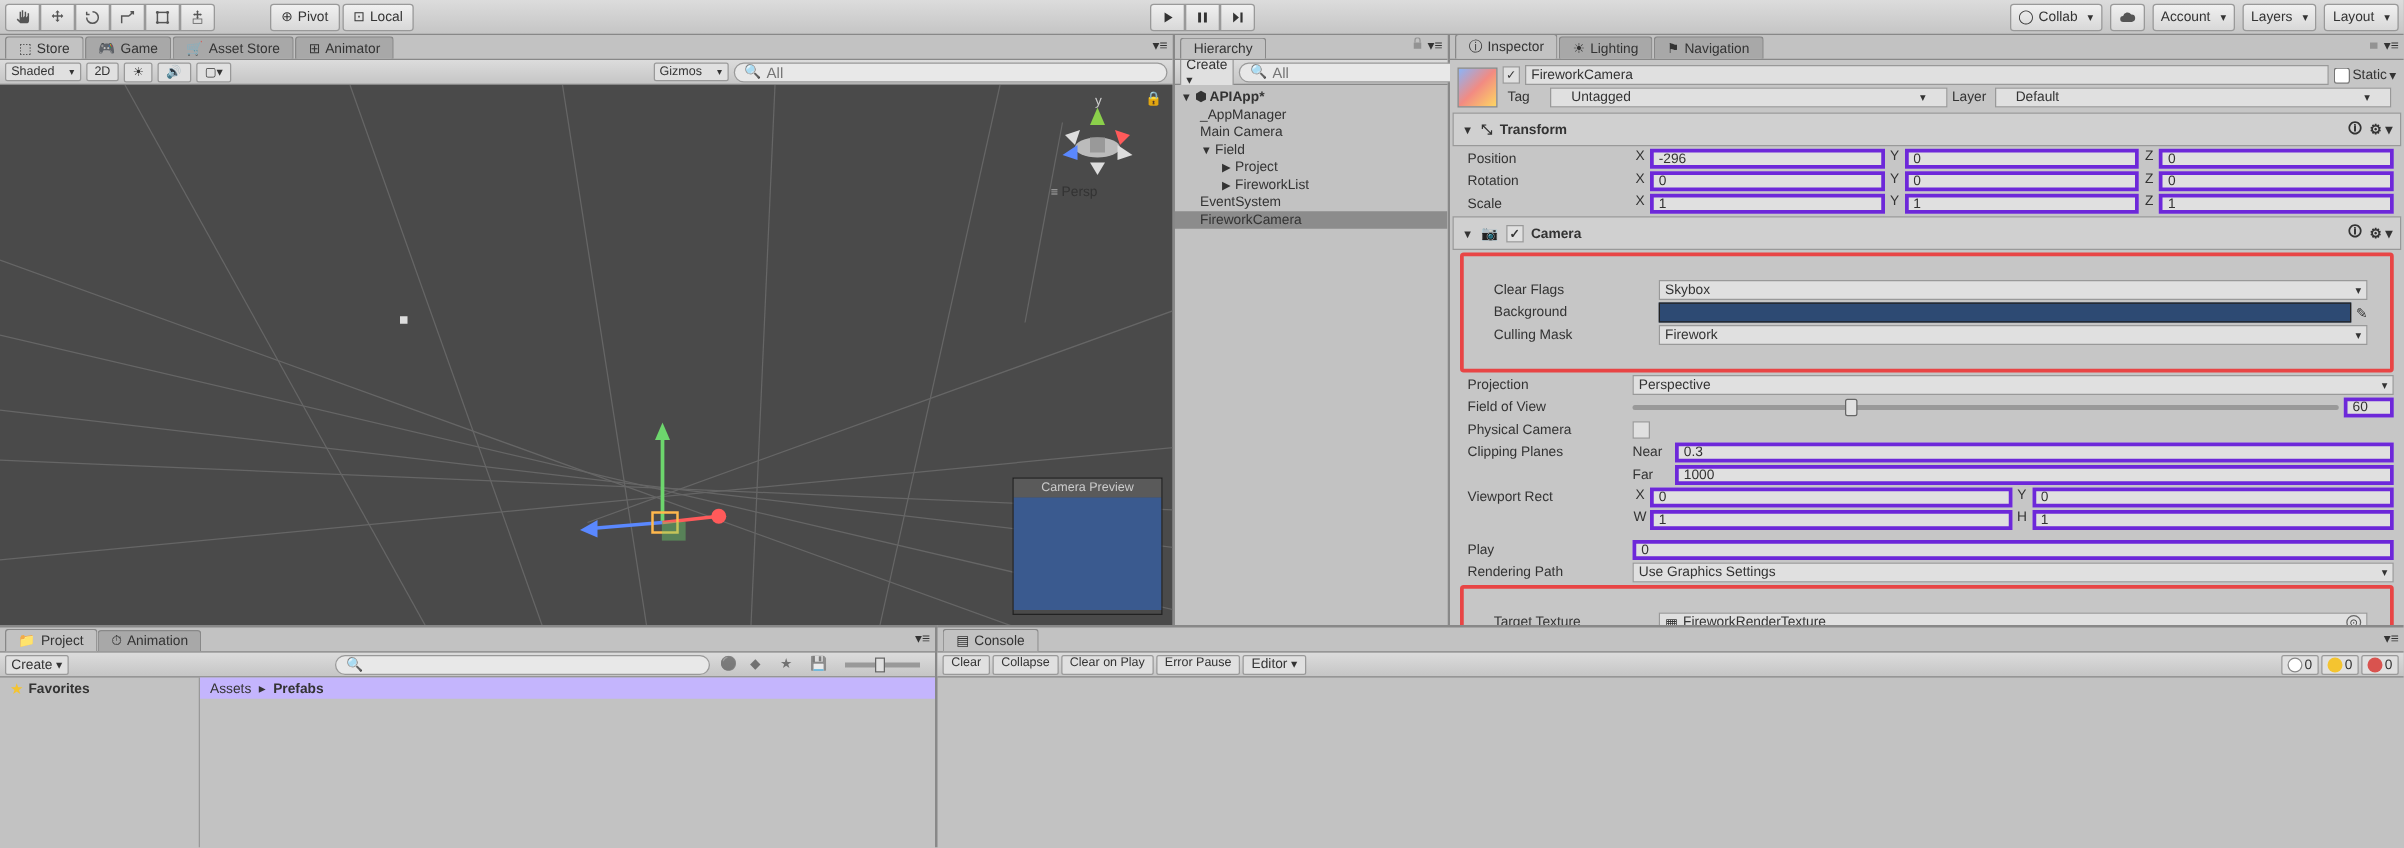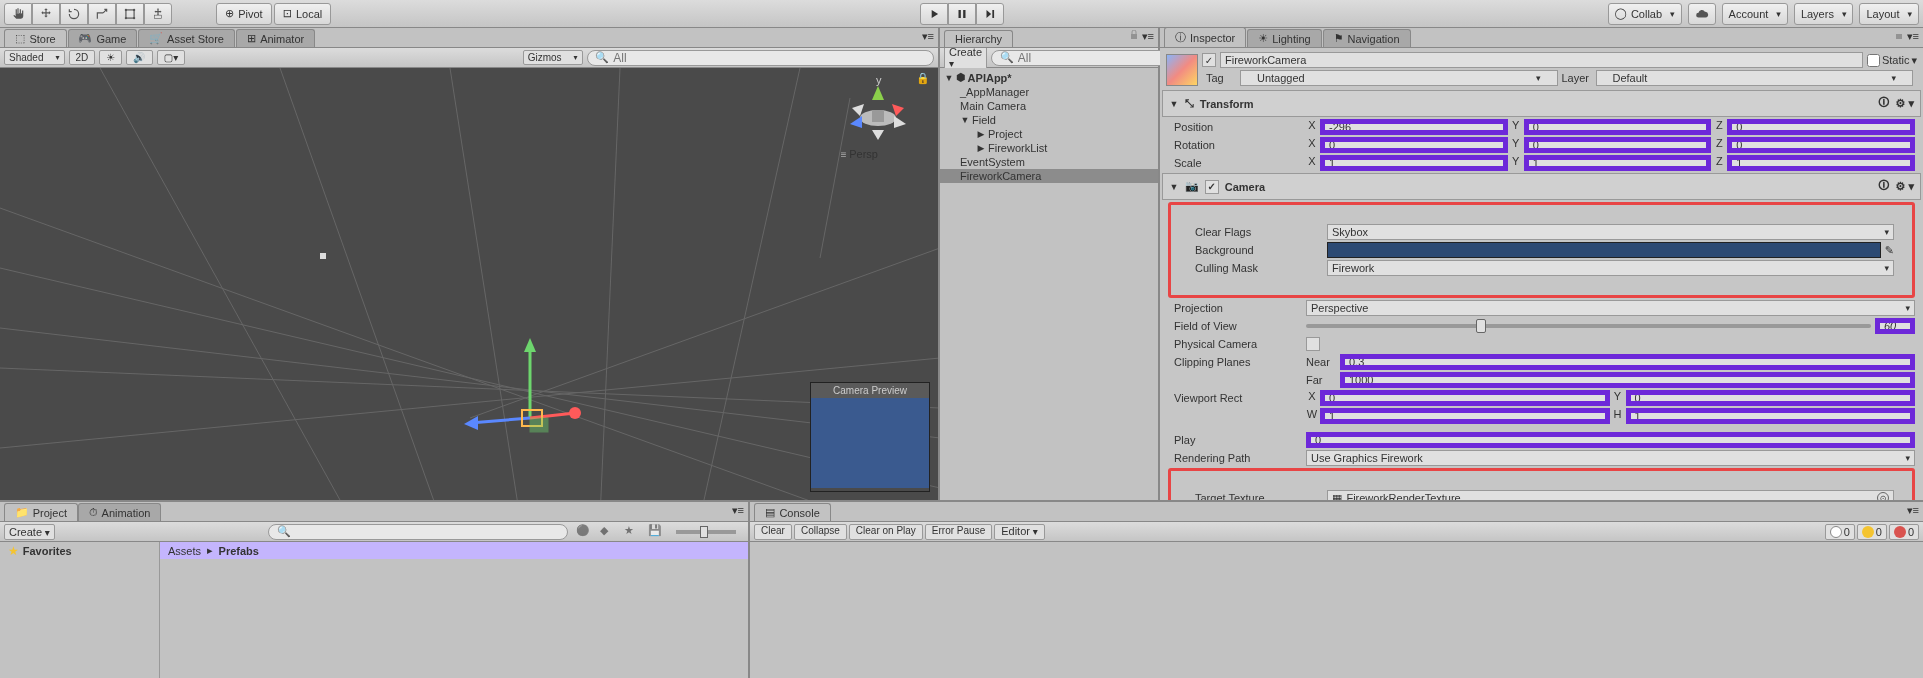--- a/index.html
+++ b/index.html
@@ -57,21 +57,21 @@
 .tag-row label{width:30px}
 .tag-dd{flex:1;height:16px;background:#e0e0e0;border:1px solid #999;padding:0 16px;display:flex;align-items:center}
 .tag-dd::after{content:'▾';margin-left:auto;font-size:9px}
 .comp-head{background:#d0d0d0;border:1px solid #999;padding:3px 6px;display:flex;align-items:center;gap:6px;font-weight:bold}
 .comp-body{padding:1px 6px}
 .prop-row{display:flex;align-items:center;padding:1px 0;min-height:18px}
 .prop-label{width:138px;padding-left:6px}
 .prop-val{flex:1;display:flex;gap:2px;align-items:center}
 .xyz{display:flex;gap:2px;flex:1}
 .xyz-lbl{width:12px;text-align:center}
-.num-in{flex:1;height:16px;background:#e0e0e0;border:5px solid #6d28d9;padding:0 4px;min-width:0}
+.num-in{flex:1;height:16px;background:#e0e0e0;border:3px solid #6d28d9;padding:0 4px;min-width:0}
 .full-dd{flex:1;height:16px;background:#e0e0e0;border:1px solid #999;padding:0 4px;display:flex;align-items:center}
 .full-dd::after{content:'▾';margin-left:auto;font-size:9px}
 .cb{width:14px;height:14px;background:#e0e0e0;border:1px solid #999;display:flex;align-items:center;justify-content:center;font-size:10px}
 .color-sw{flex:1;height:16px;background:#2d4a73;border:1px solid #222}
 .slider-row{flex:1;display:flex;align-items:center;gap:4px}
 .slider-track{flex:1;height:4px;background:#999;border-radius:2px;position:relative}
 .slider-thumb{position:absolute;width:10px;height:14px;background:#e0e0e0;border:1px solid #666;border-radius:2px;top:-5px;left:30%}
 .red-box{border:3px solid #e84545;border-radius:3px;margin:1px 0;padding:18px}
 .obj-field{flex:1;height:16px;background:#e0e0e0;border:1px solid #999;padding:0 4px;display:flex;align-items:center;gap:4px}
 .obj-circ{margin-left:auto;width:12px;height:12px;border:1px solid #666;border-radius:50%;font-size:8px;display:flex;align-items:center;justify-content:center}
@@ -437,21 +437,21 @@
             <div class="full-dd">
               <span>Perspective</span>
             </div>
           </div>
         <div class="prop-row">
             <div class="prop-label">Field of View</div>
             <div class="slider-row">
               <div class="slider-track">
                 <div class="slider-thumb"></div>
               </div>
-              <input class="num-in" style="flex: 0 0 40px; font-style: italic;" value="60">
+              <input class="num-in" style="flex: 0 0 40px;" value="60">
             </div>
           </div>
         <div class="prop-row">
             <div class="prop-label">Physical Camera</div>
             <div class="cb"></div>
           </div>
         <div class="prop-row">
             <div class="prop-label">Clipping Planes</div>
             <div class="prop-val">
               <span style="width:32px">Near</span>
@@ -484,21 +484,21 @@
             </div>
           </div>
         <div style="height:6px"></div>
         <div class="prop-row">
             <div class="prop-label">Play</div>
             <input class="num-in" value="0" style="">
           </div>
         <div class="prop-row">
             <div class="prop-label">Rendering Path</div>
             <div class="full-dd">
-              <span>Use Graphics Firework</span>
+              <span>Use Graphics Settings</span>
             </div>
           </div>
         <div class="red-box">
           <div class="prop-row">
               <div class="prop-label">Target Texture</div>
               <div class="obj-field">
                 <span>▦</span>
                 <span>FireworkRenderTexture</span>
                 <span class="obj-circ">⊙</span>
               </div>

